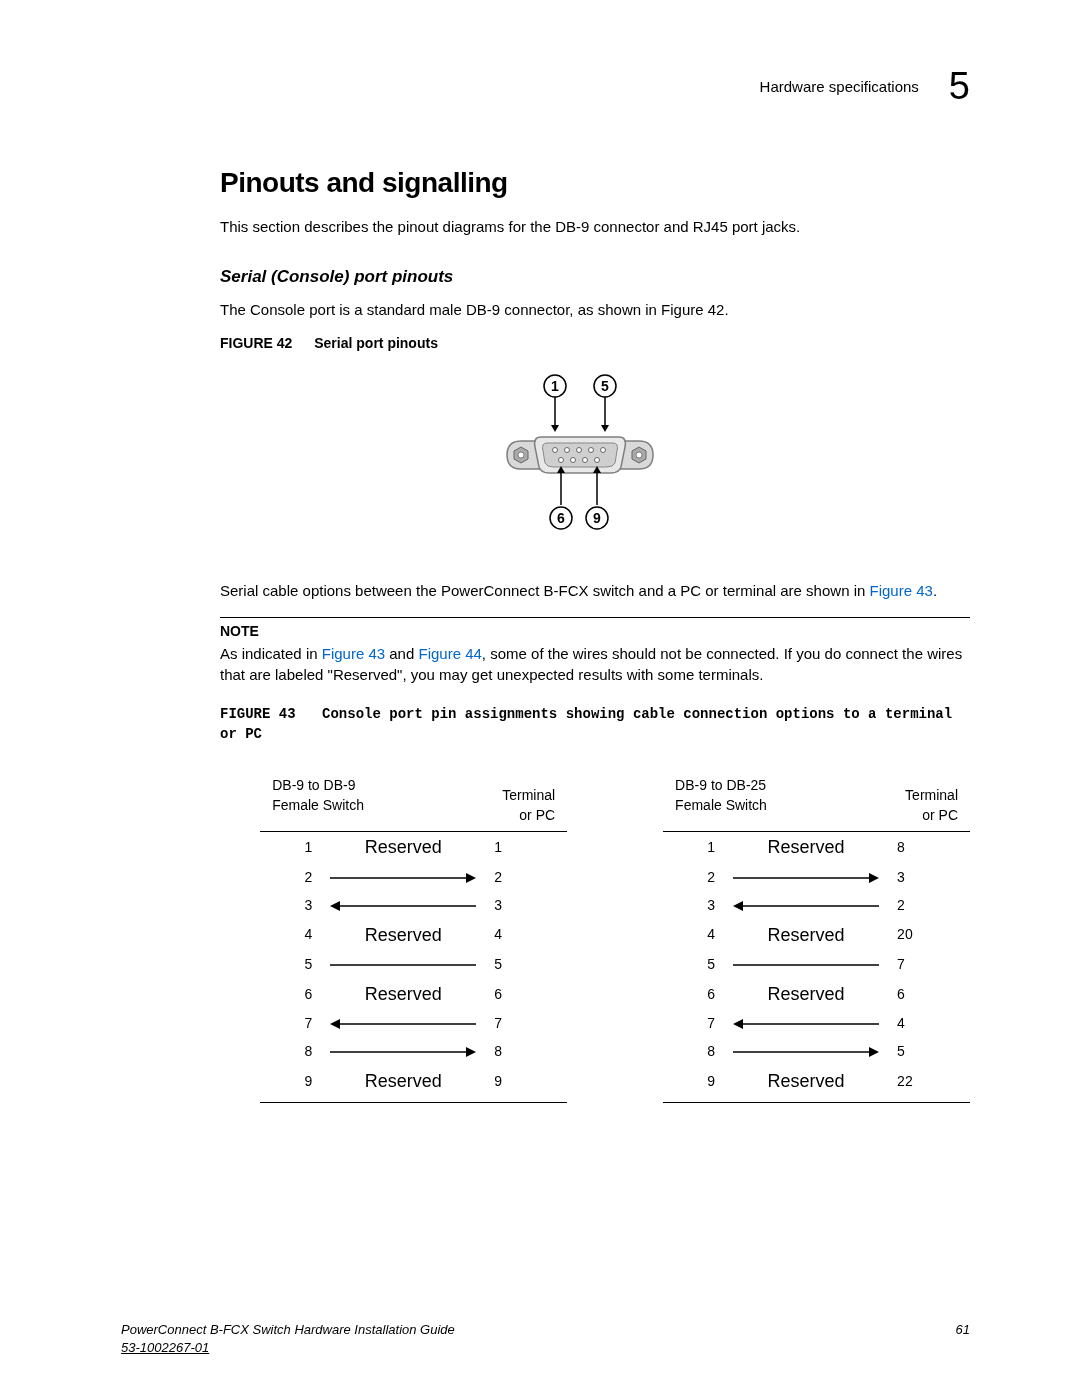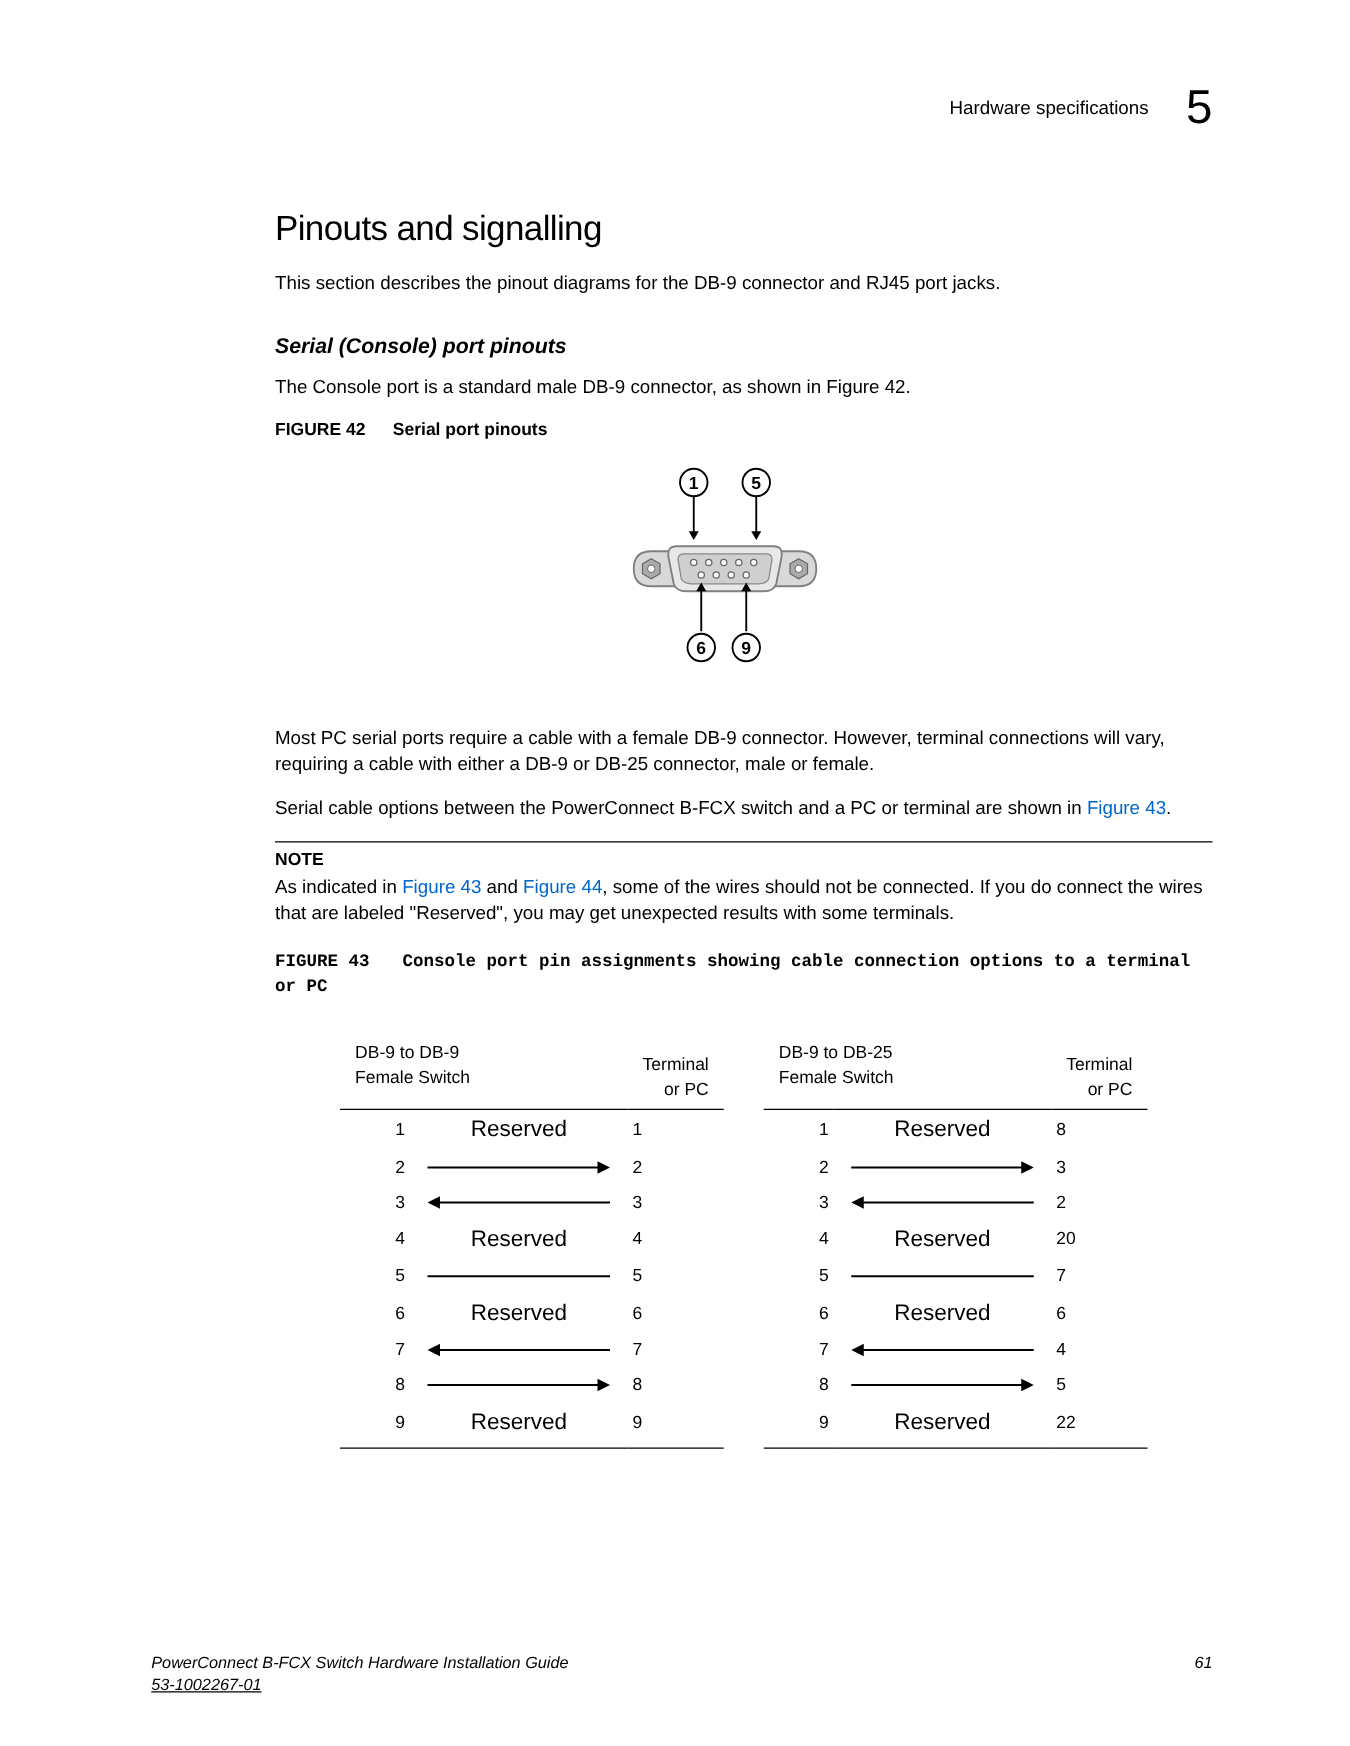--- a/index.html
+++ b/index.html
@@ -32,21 +32,21 @@
   .chapter-num {
     font-size: 38px;
     font-weight: normal;
   }
   .content {
     padding-left: 110px;
   }
   h1 {
     font-family: Arial, Helvetica, sans-serif;
     font-size: 28px;
-    font-weight: normal;
+    font-weight: bold;
     margin: 0 0 14px 0;
     letter-spacing: -0.5px;
   }
   h2 {
     font-family: Arial, Helvetica, sans-serif;
     font-style: italic;
     font-weight: bold;
     font-size: 17px;
     margin: 28px 0 10px 0;
   }
@@ -77,22 +77,22 @@
     font-weight: bold;
     font-size: 14px;
     margin: 0 0 2px 0;
   }
   .diagram-svg {
     display: block;
     margin: 10px auto 30px auto;
   }
   .pinout-tables {
     display: flex;
-    gap: 32px;
-    justify-content: center;
+    gap: 96px;
+    justify-content: flex-end;
     margin-top: 20px;
   }
   .pin-table {
     border-collapse: collapse;
     font-size: 14px;
   }
   .pin-table th {
     font-weight: normal;
     text-align: left;
     padding: 2px 12px 6px 12px;
@@ -187,21 +187,20 @@
       <line x1="66" y1="100" x2="66" y2="135" stroke="#000" stroke-width="1.5"></line>
       <polygon points="66,96 62,103 70,103" fill="#000"></polygon>
       <line x1="102" y1="100" x2="102" y2="135" stroke="#000" stroke-width="1.5"></line>
       <polygon points="102,96 98,103 106,103" fill="#000"></polygon>
       <circle cx="66" cy="148" r="11" fill="none" stroke="#000" stroke-width="1.5"></circle>
       <text x="66" y="153" text-anchor="middle" font-size="14" font-weight="bold">6</text>
       <circle cx="102" cy="148" r="11" fill="none" stroke="#000" stroke-width="1.5"></circle>
       <text x="102" y="153" text-anchor="middle" font-size="14" font-weight="bold">9</text>
     </svg>
 
-    <p>Most PC serial ports require a cable with a female DB-9 connector. However, terminal connections will vary, requiring a cable with either a DB-9 or DB-25 connector, male or female.</p>
 
     <p>
       <span>Serial cable options between the PowerConnect B-FCX switch and a PC or terminal are shown in </span><span class="link">Figure 43</span><span>.</span>
     </p>
 
     <hr class="note-rule">
     <p class="note-label">NOTE</p>
     <p>
       <span>As indicated in </span><span class="link">Figure 43</span><span> and </span><span class="link">Figure 44</span><span>, some of the wires should not be connected. If you do connect the wires that are labeled "Reserved", you may get unexpected results with some terminals.</span>
     </p>

